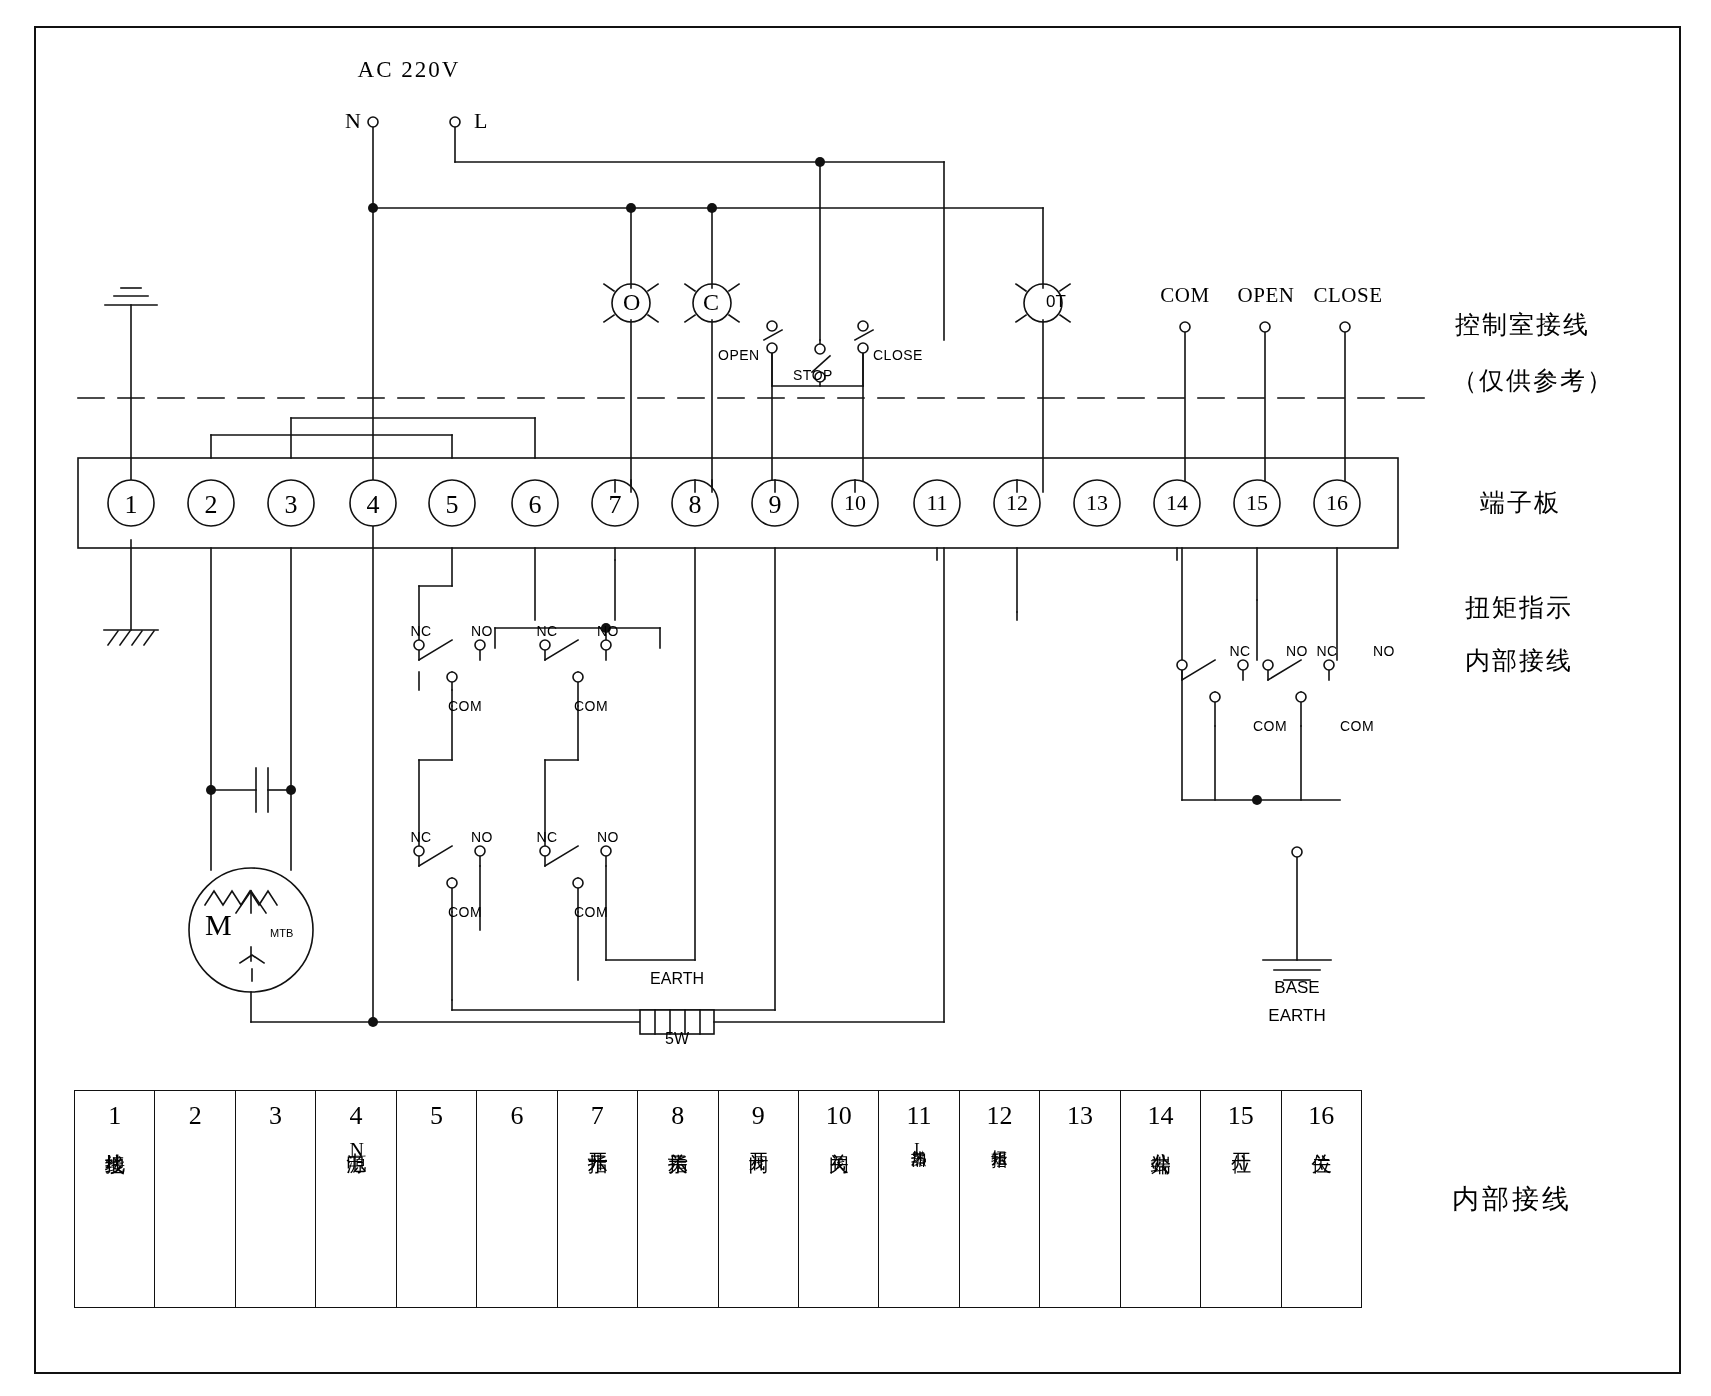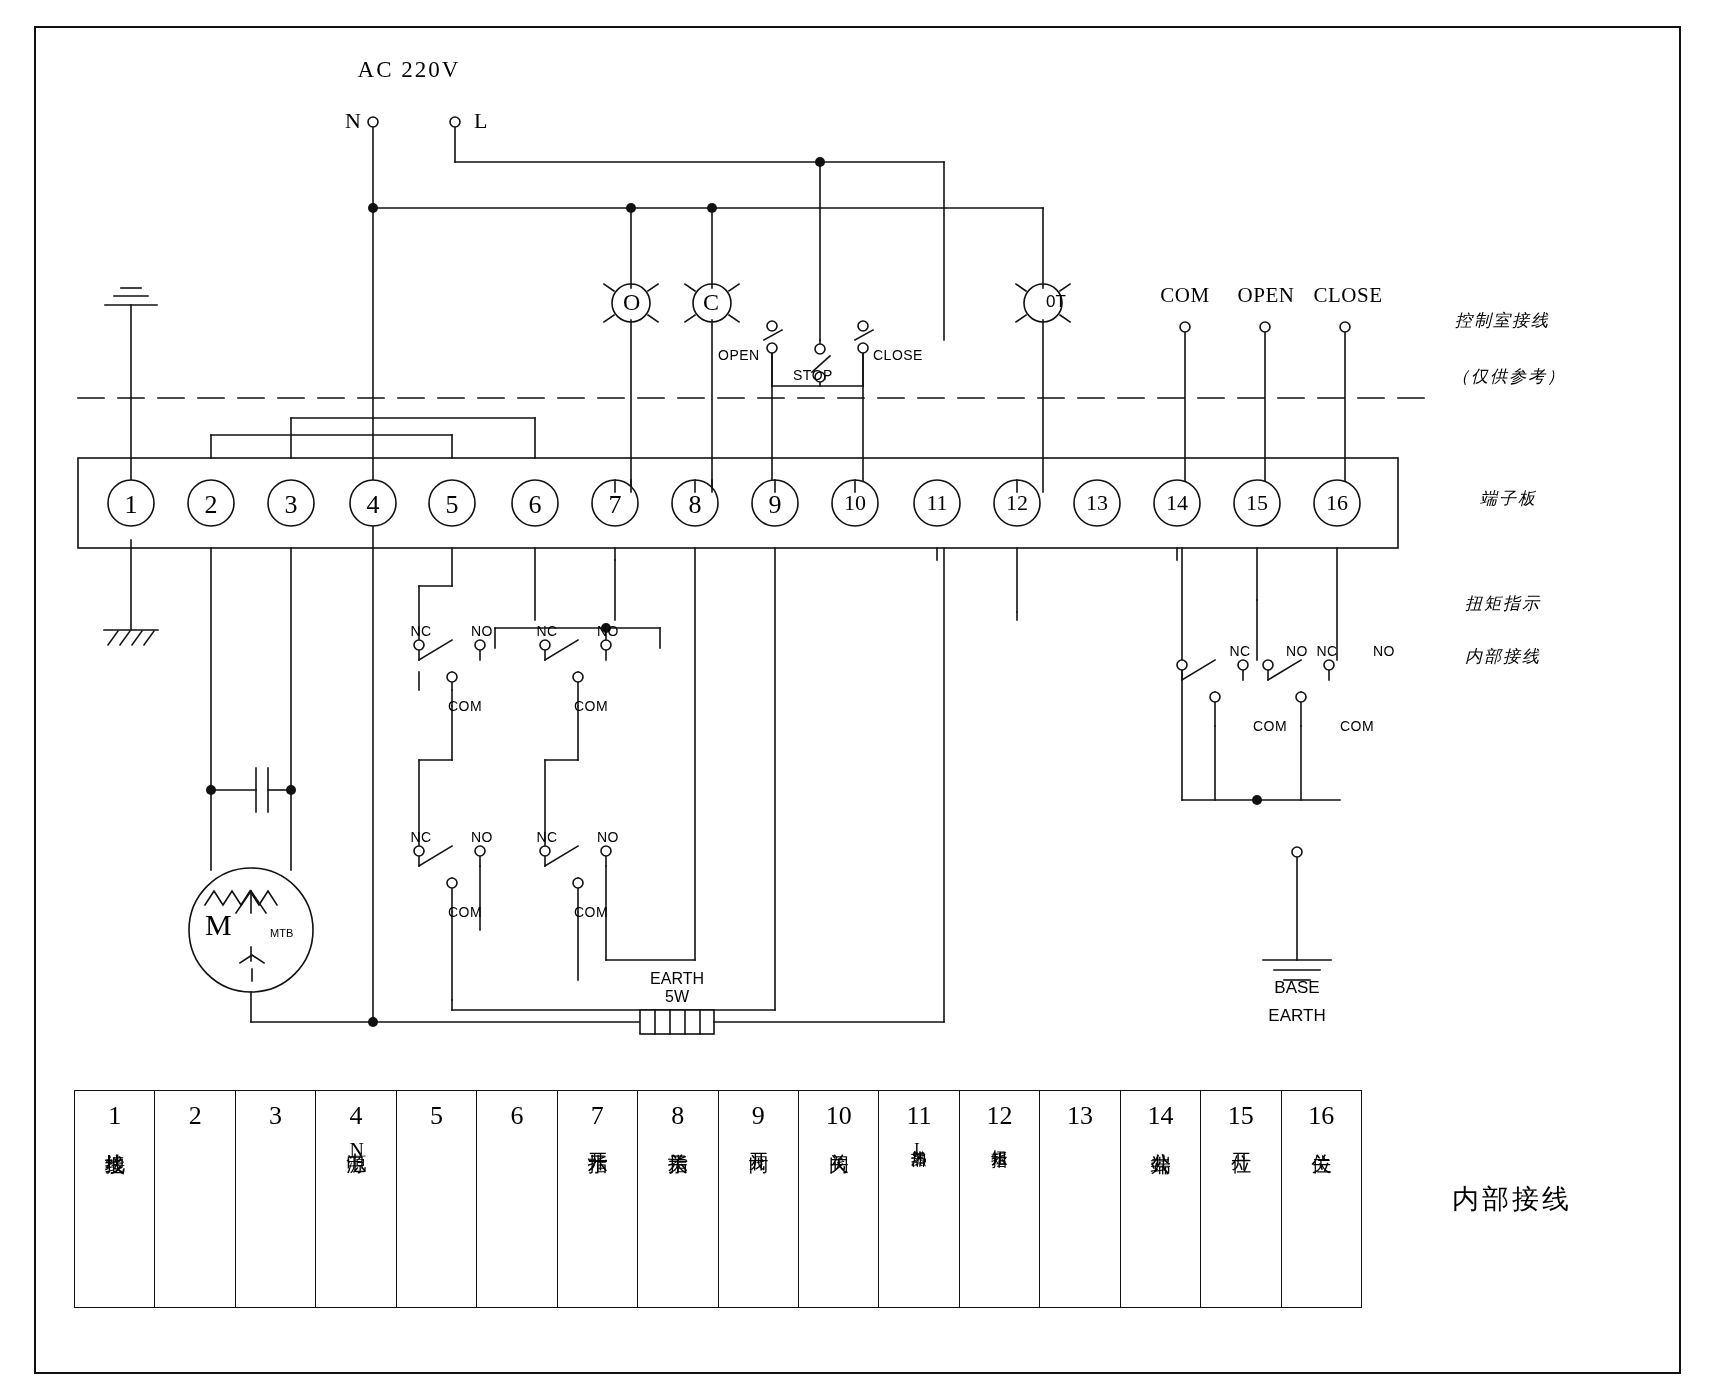--- a/index.html
+++ b/index.html
@@ -39,21 +39,21 @@
     position: absolute;
     white-space: nowrap;
     line-height: 1;
   }
   .ser { font-family: "Liberation Serif", serif; }
   .sans { font-family: "Liberation Sans", sans-serif; }
   .t-ac { font-size: 23px; letter-spacing: 2px; }
   .t-nl { font-size: 22px; }
   .t-sm { font-size: 14px; letter-spacing: .5px; }
   .t-md { font-size: 17px; letter-spacing: .5px; }
-  .t-cn { font-size: 17px; letter-spacing: 2px; font-style: italic; }
+  .t-cn { font-size: 25px; letter-spacing: 2px; }
   .t-func { font-size: 27px; letter-spacing: 3px; }
   .ctr { transform: translateX(-50%); }
   
   .tnum {
     position: absolute;
     width: 44px;
     text-align: center;
     font-size: 26px;
     font-family: "Liberation Serif", serif;
     transform: translateX(-50%);
@@ -449,21 +449,21 @@
 
   <div class="lbl sans t-sm ctr" style="left:1240px; top:644px;">NC</div>
   <div class="lbl sans t-sm ctr" style="left:1297px; top:644px;">NO</div>
   <div class="lbl sans t-sm ctr" style="left:1270px; top:719px;">COM</div>
 
   <div class="lbl sans t-sm ctr" style="left:1327px; top:644px;">NC</div>
   <div class="lbl sans t-sm ctr" style="left:1384px; top:644px;">NO</div>
   <div class="lbl sans t-sm ctr" style="left:1357px; top:719px;">COM</div>
 
   <div class="lbl sans ctr" style="left:677px; top:971px; font-size:16px;">EARTH</div>
-  <div class="lbl sans ctr" style="left:677px; top:989px; font-size:16px;">5W</div>
+  <div class="lbl sans ctr" style="left:677px; top:1031px; font-size:16px;">5W</div>
 
   <div class="lbl sans ctr" style="left:1297px; top:979px; font-size:17px;">BASE</div>
   <div class="lbl sans ctr" style="left:1297px; top:1007px; font-size:17px;">EARTH</div>
 
   <div class="ftable">
     <div class="fcell">
       <div class="fnum">1</div>
       <div class="fvert">接地线</div>
     </div>
     <div class="fcell">

